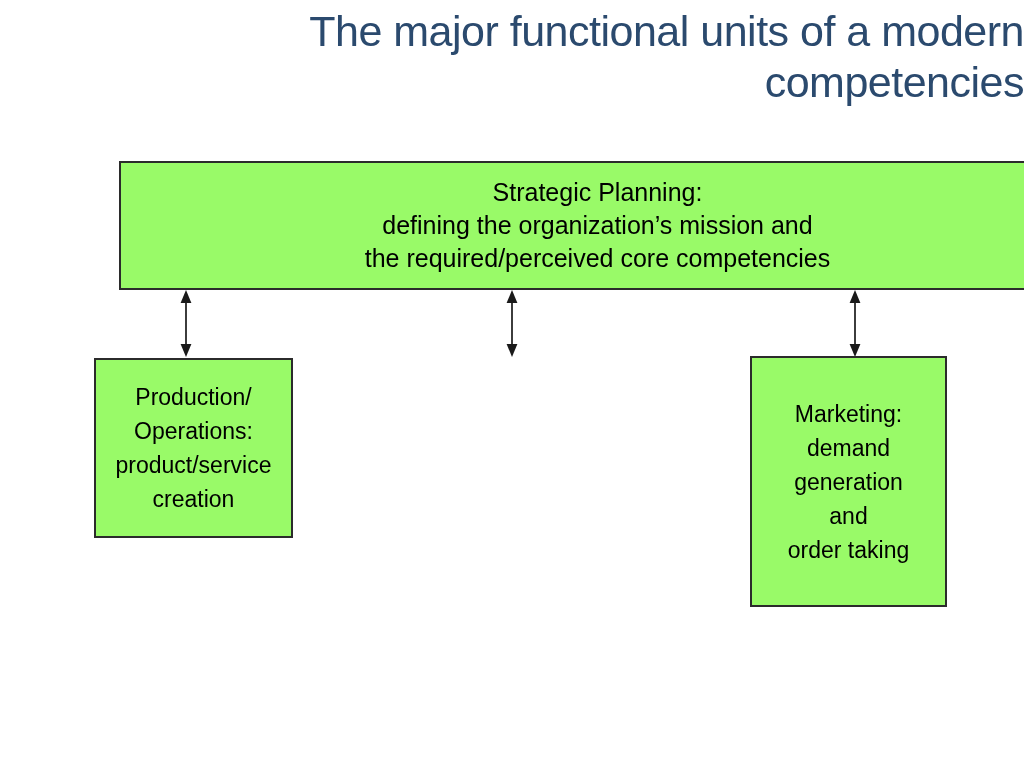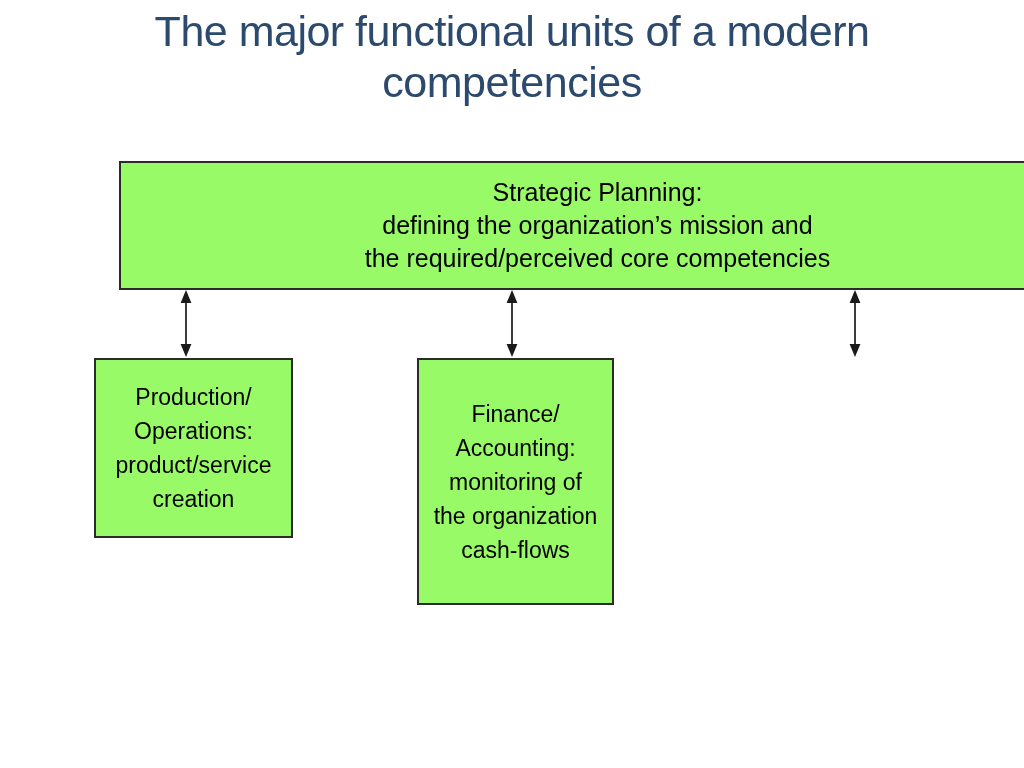--- a/index.html
+++ b/index.html
@@ -15,21 +15,21 @@
     position: relative;
     width: 1024px;
     height: 768px;
     background: #ffffff;
   }
   .page-title {
     position: absolute;
     top: 6px;
     left: 0;
     width: 1024px;
-    text-align: center;
+    text-align: right;
     color: #2B4A6E;
     font-size: 43px;
     line-height: 51px;
     font-weight: 400;
     letter-spacing: -0.5px;
   }
   .green-box {
     position: absolute;
     background: #99FA68;
     border: 2px solid #2B2B2B;
@@ -129,22 +129,22 @@
     </svg>
   </div>
 
   <div class="green-box unit-box unit-production">
     <div class="box-text">Production/
 Operations:
 product/service
 creation</div>
   </div>
 
-  <div class="green-box unit-box unit-finance">
-    <div class="box-text">Finance/
-Accounting:
-monitoring of
-the organization
-cash-flows</div>
+
+  <div class="green-box unit-box unit-marketing">
+    <div class="box-text">Marketing:
+demand
+generation
+and
+order taking</div>
   </div>
-
 
 </div>
 
 </body></html>

